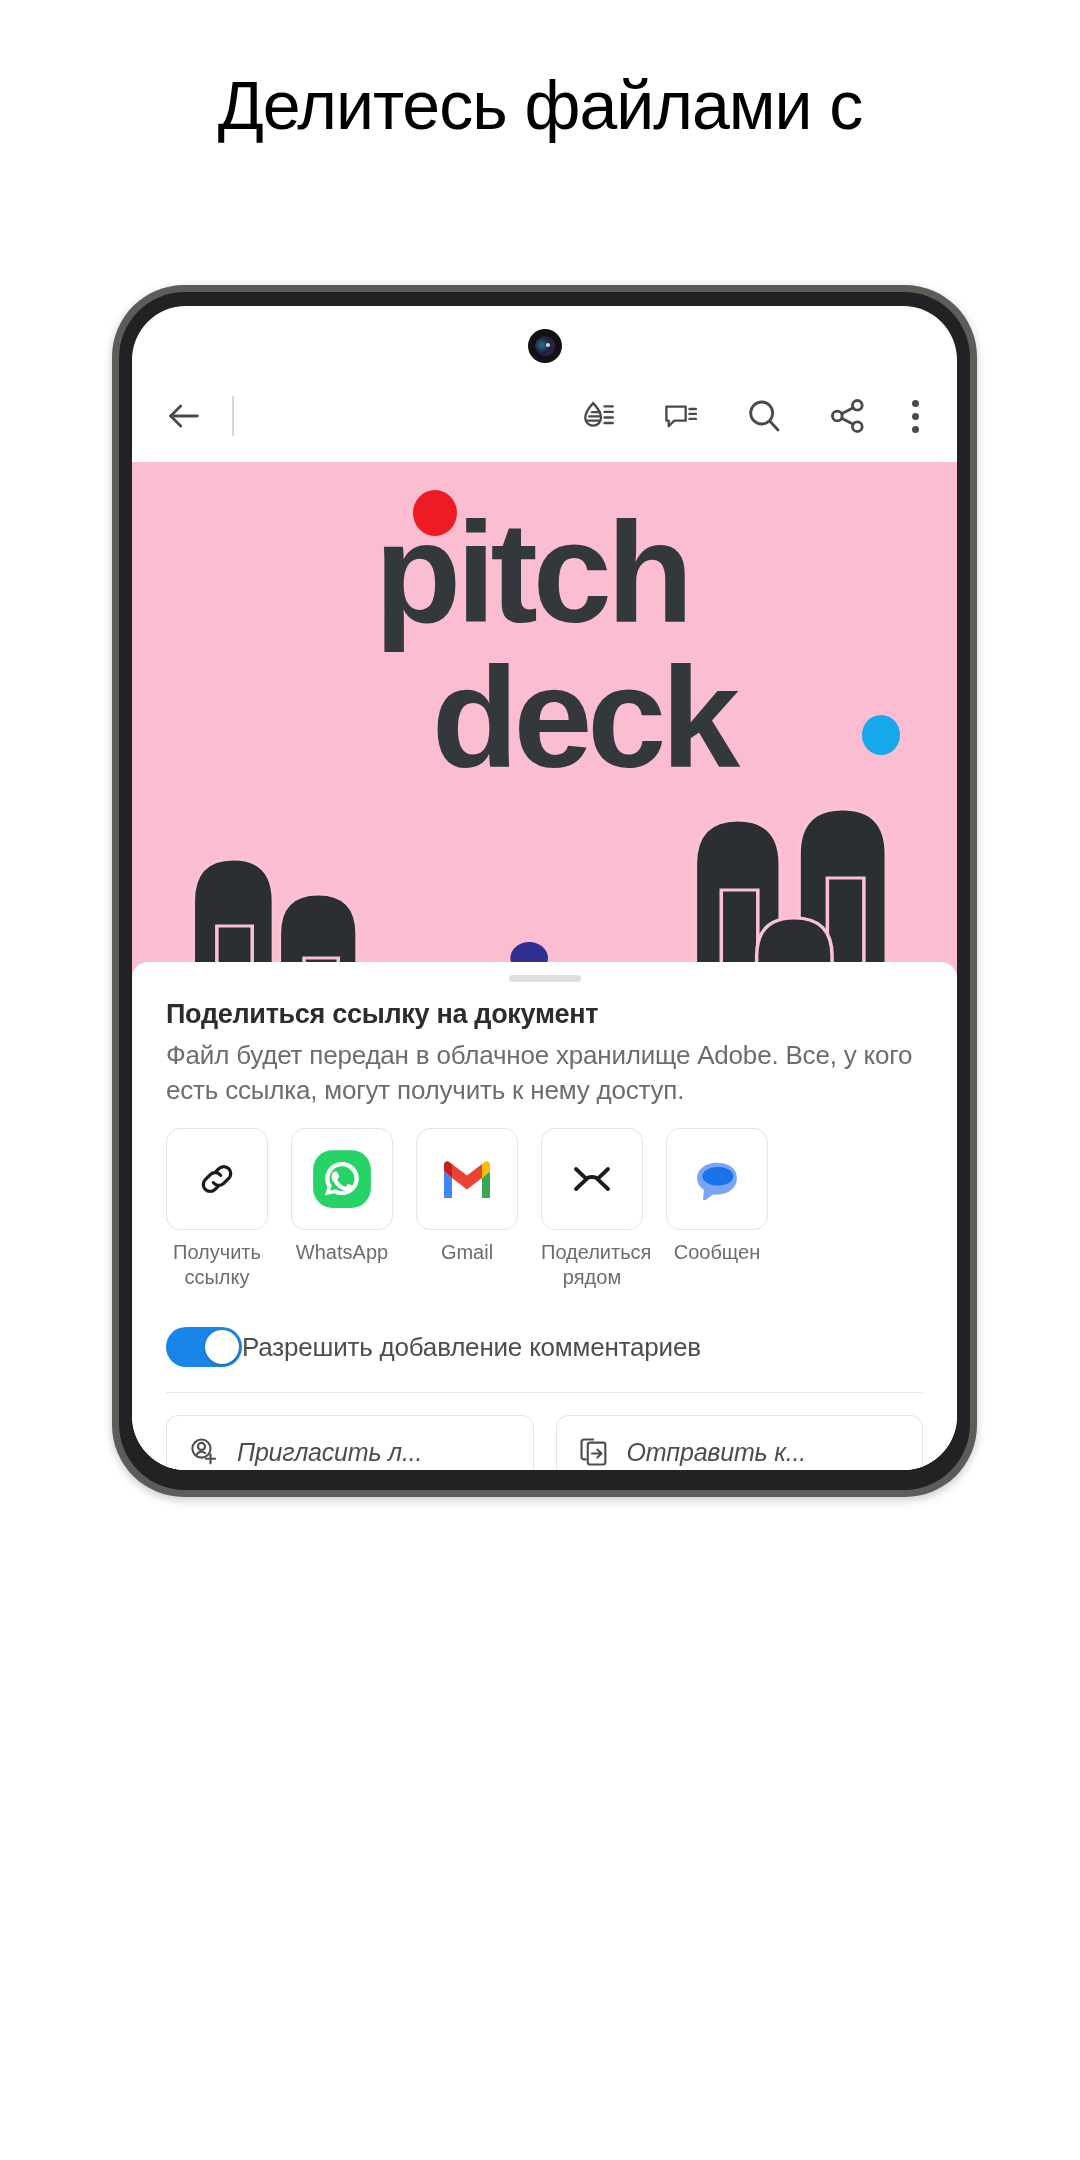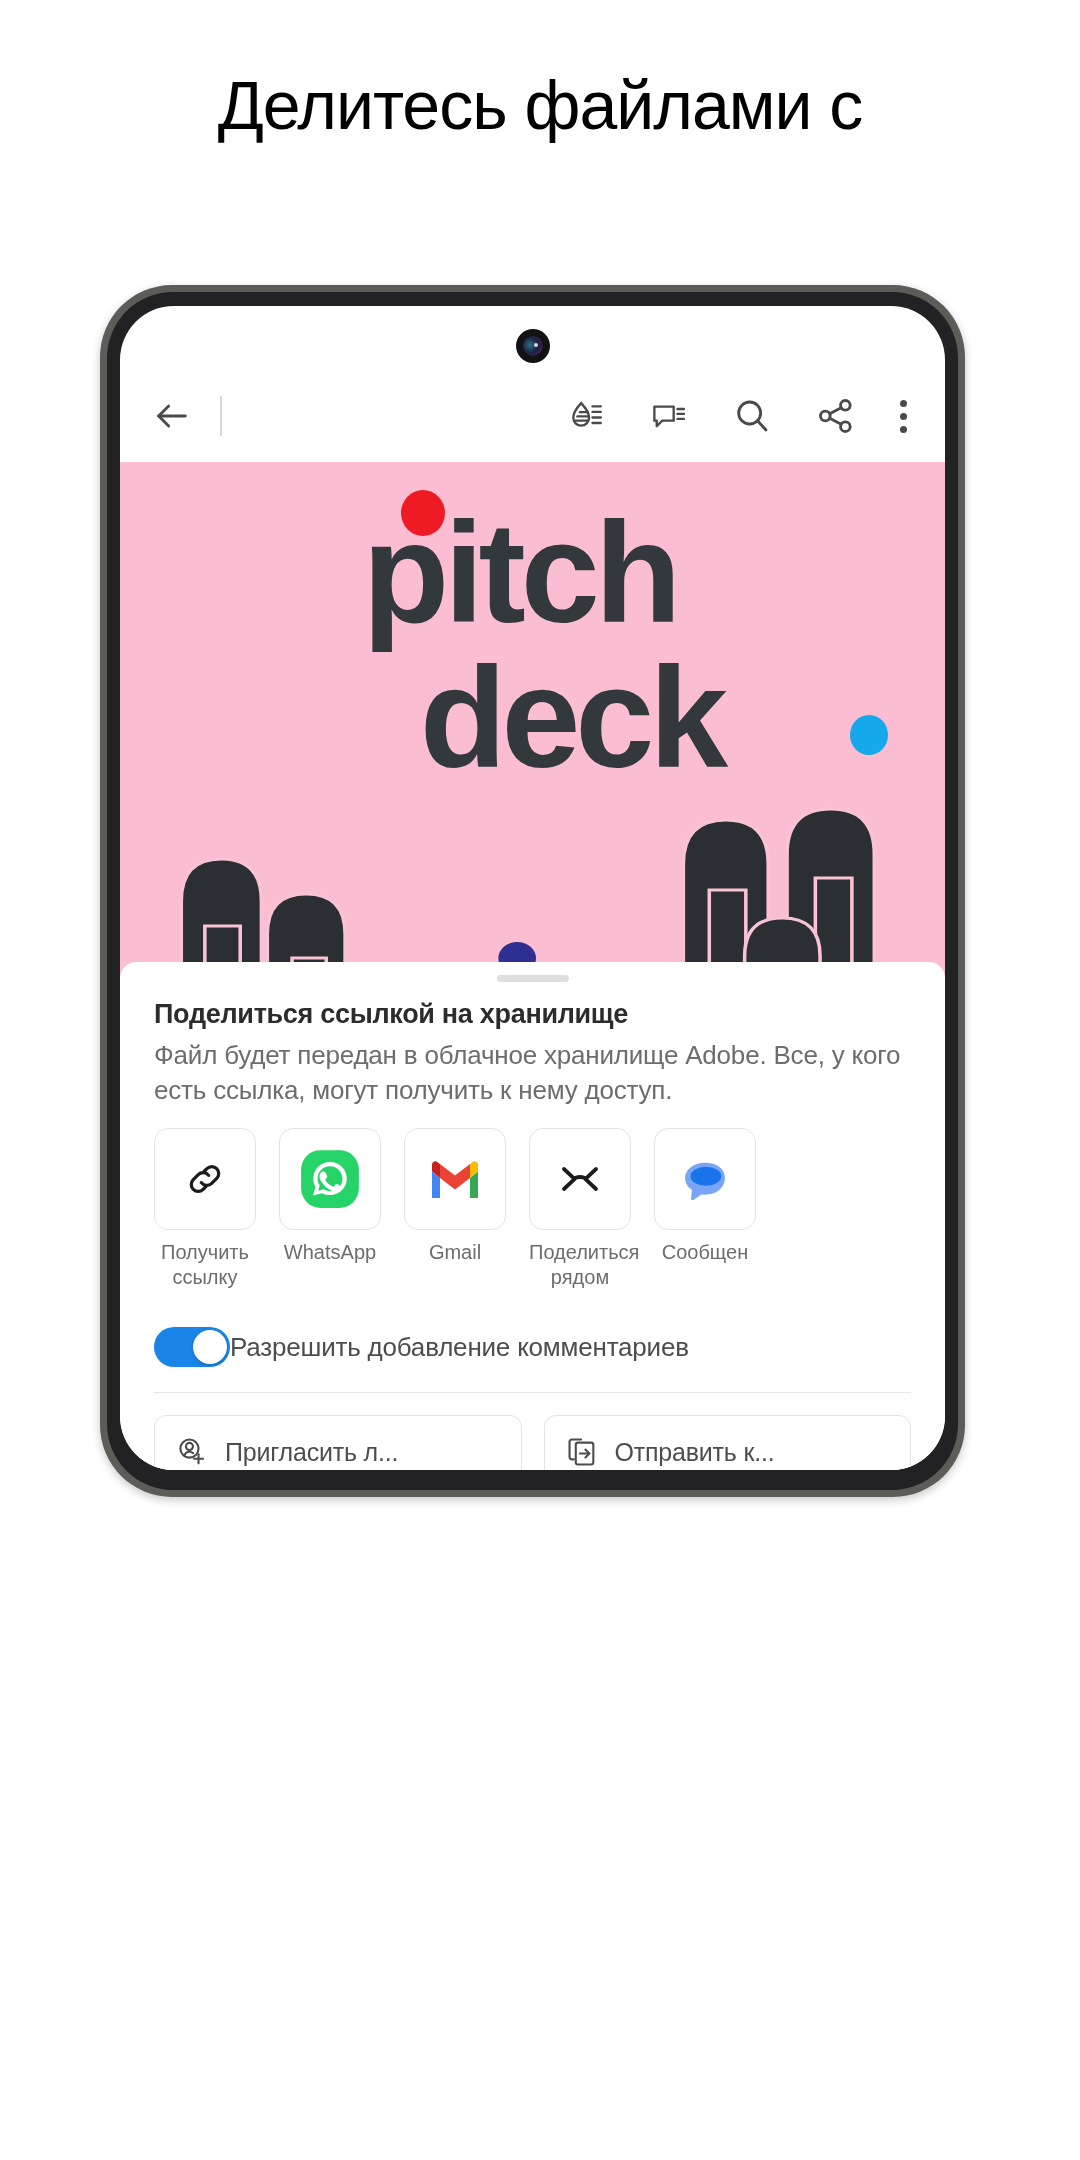--- a/index.html
+++ b/index.html
@@ -30,21 +30,21 @@
     font-size: 68px;
     line-height: 86px;
     letter-spacing: -1px;
     color: #000000;
   }
   .headline .line { display: block; }
 
   
   .phone-frame {
     position: absolute;
-    left: 100px;
+    left: 112px;
     top: 285px;
     width: 865px;
     height: 1212px;
     border-radius: 72px;
     background: #5c5c58;
     padding: 7px;
     box-shadow: 0 3px 10px rgba(0,0,0,0.22);
   }
   .phone-inner-bezel {
     width: 100%;
@@ -298,20 +298,21 @@
     align-items: center;
     padding-left: 20px;
     gap: 16px;
     overflow: hidden;
   }
   .action-btn .alabel {
     font-size: 25px;
     color: #4d4d4d;
     white-space: nowrap;
     letter-spacing: -0.2px;
+    font-style: italic;
   }
 
   svg { display: block; }
 </style>
 </head>
 <body>
 
 <div class="page">
 
   <div class="headline">
@@ -411,21 +412,21 @@
               <circle class="confetti" cx="288" cy="218" r="16" fill="#15a9ec"></circle>
               <circle class="confetti" cx="390" cy="228" r="15" fill="#ee1b24"></circle>
               <circle class="confetti" cx="355" cy="262" r="15" fill="#e50b96"></circle>
             </svg>
           </div>
         </div>
 
         <div class="sheet">
           <div class="sheet-handle"></div>
 
-          <div class="sheet-title">Поделиться ссылкой на хранилище</div>
+          <div class="sheet-title">Поделиться ссылку на документ</div>
           <div class="sheet-body">Файл будет передан в облачное хранилище Adobe. Все, у кого есть ссылка, могут получить к нему доступ.</div>
 
           <div class="targets">
 
             <div class="target">
               <div class="tile">
                 <svg width="46" height="46" viewBox="0 0 24 24" fill="none" stroke="#1b1b1b" stroke-width="1.7" stroke-linecap="round">
                   <path d="M10.1 13.9a3.6 3.6 0 0 0 5.4.4l2.6-2.6a3.6 3.6 0 0 0-5.1-5.1l-1.5 1.5"></path>
                   <path d="M13.9 10.1a3.6 3.6 0 0 0-5.4-.4l-2.6 2.6a3.6 3.6 0 0 0 5.1 5.1l1.5-1.5"></path>
                 </svg>

